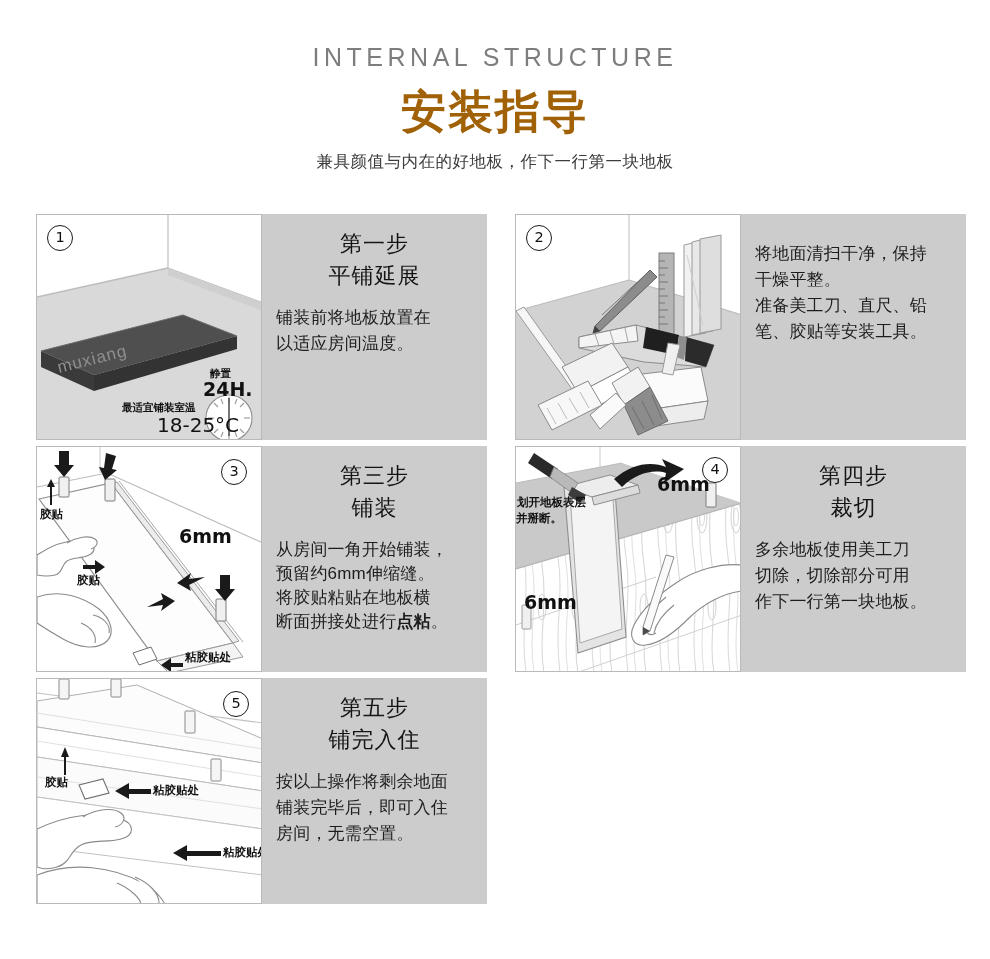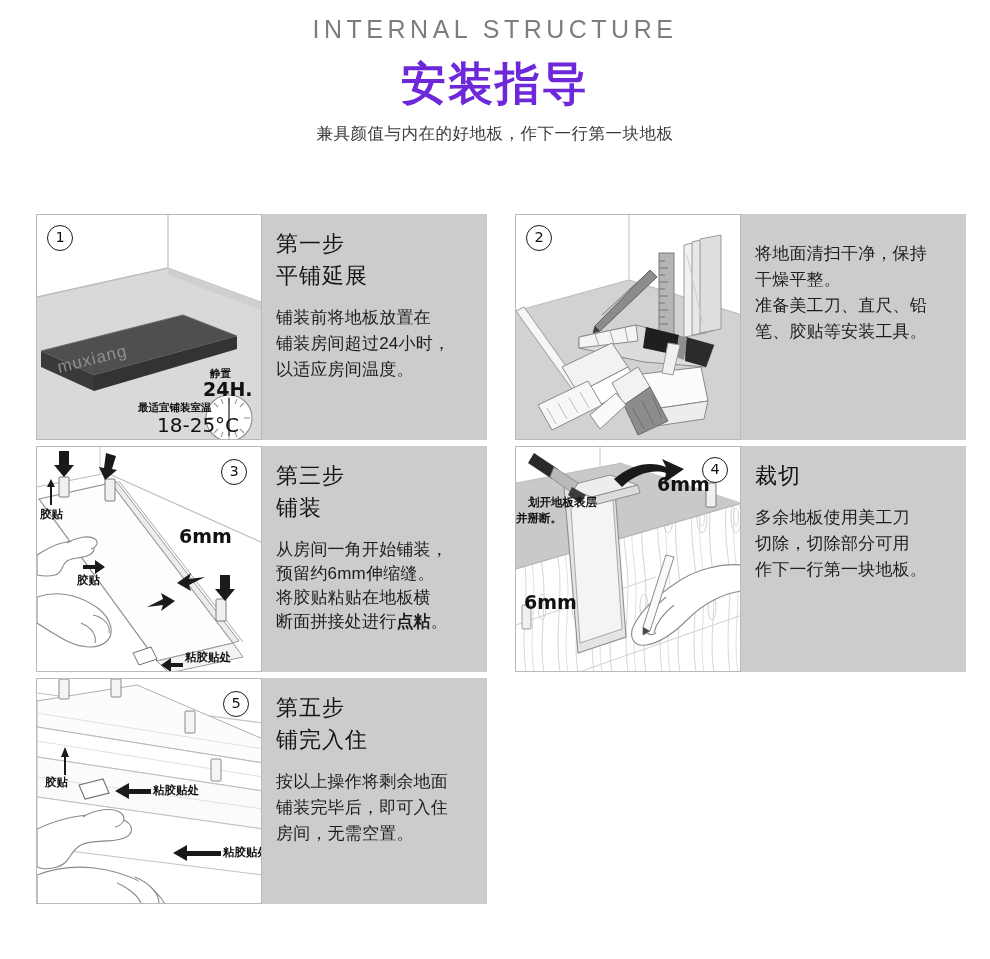--- a/index.html
+++ b/index.html
@@ -12,34 +12,34 @@
     height: 959px;
     font-family: "Liberation Sans", "DejaVu Sans", sans-serif;
     color: #231f20;
     overflow: hidden;
     position: relative;
   }
 
   
   .header {
     text-align: center;
-    padding-top: 16px;
+    padding-top: 44px;
   }
   .header-eyebrow {
     font-size: 25px;
     letter-spacing: 4.5px;
     color: #7d7d7d;
     font-weight: 300;
     line-height: 1.1;
   }
   .header-title {
     font-size: 45px;
     font-weight: bold;
     letter-spacing: 2px;
-    color: #6d28d9;
+    color: #a16207;
     margin-top: 16px;
     line-height: 1.05;
   }
   .header-sub {
     font-size: 16.5px;
     color: #3d3d3d;
     margin-top: 16px;
     letter-spacing: 0.5px;
   }
 
@@ -72,21 +72,21 @@
     width: 225px;
     height: 226px;
     background: #cccccc;
     box-sizing: border-box;
     padding: 14px 14px 10px 14px;
     flex: none;
     display: flex;
     flex-direction: column;
   }
   .step-head {
-    text-align: left;
+    text-align: center;
     font-size: 22px;
     line-height: 1.45;
     color: #141414;
     letter-spacing: 1px;
   }
   .step-body {
     margin-top: 14px;
     font-size: 17px;
     line-height: 1.42;
     color: #1d1d1d;
@@ -185,31 +185,30 @@
               <line x1="200" y1="184" x2="198" y2="189"></line>
               <line x1="186" y1="217" x2="184" y2="222"></line>
             </g>
             <line x1="192" y1="203" x2="192" y2="183" stroke="#555" stroke-width="1.6"></line>
             <line x1="192" y1="203" x2="192" y2="221" stroke="#555" stroke-width="1.6"></line>
           </g>
         </svg>
         <div class="num-circle" style="left:10px; top:10px;">1</div>
         <div class="art-label small-cn" style="left:173px; top:152px;">静置</div>
         <div class="art-label big" style="left:166px; top:163px;">24H.</div>
-        <div class="art-label small-cn" style="left:101px; top:186px;">最适宜铺装室温</div>
+        <div class="art-label small-cn" style="left:85px; top:186px;">最适宜铺装室温</div>
         <div class="art-label temp" style="left:88px; top:198px;margin-left:32px;">18-25°C</div>
       </div>
       <div class="panel-text">
         <div class="step-head">
           <div>第一步</div>
           <div>平铺延展</div>
         </div>
         <div class="step-body">
           <p>铺装前将地板放置在</p>
-          <p>铺装房间超过24小时，</p>
           <p>以适应房间温度。</p>
         </div>
       </div>
     </div>
 
     <div class="panel">
       <div class="panel-art">
         <svg width="226" height="226" viewBox="0 0 226 226">
           <rect x="0" y="0" width="226" height="226" fill="#ffffff"></rect>
           <polygon points="0,96 113,65 226,100 226,226 0,226" fill="#d2d2d2"></polygon>
@@ -423,27 +422,28 @@
                      C188,156 208,146 226,144 Z"></path>
             <path d="M150,150 C140,158 132,168 130,178 C128,186 134,190 140,186"></path>
             <path d="M158,158 C148,166 140,176 138,186"></path>
           </g>
           <g>
             <polygon points="150,108 158,110 134,184 127,188 127,180" fill="#fafafa" stroke="#8a8a8a" stroke-width="1"></polygon>
             <polygon points="127,188 127,180 134,184" fill="#4a4a4a"></polygon>
           </g>
         </svg>
         <div class="num-circle" style="right:12px; top:10px;">4</div>
-        <div class="art-label note" style="left:12px; top:48px;">划开地板表层</div>
+        <div class="art-label note" style="left:1px; top:48px;">划开地板表层</div>
         <div class="art-label note" style="left:0; top:64px;">并掰断。</div>
         <div class="art-label big" style="left:141px; top:26px;">6mm</div>
         <div class="art-label big" style="left:8px; top:144px;">6mm</div>
       </div>
       <div class="panel-text">
         <div class="step-head">
+          <div>第四步</div>
           <div>裁切</div>
         </div>
         <div class="step-body">
           <p>多余地板使用美工刀</p>
           <p>切除，切除部分可用</p>
           <p>作下一行第一块地板。</p>
         </div>
       </div>
     </div>
   </div>

